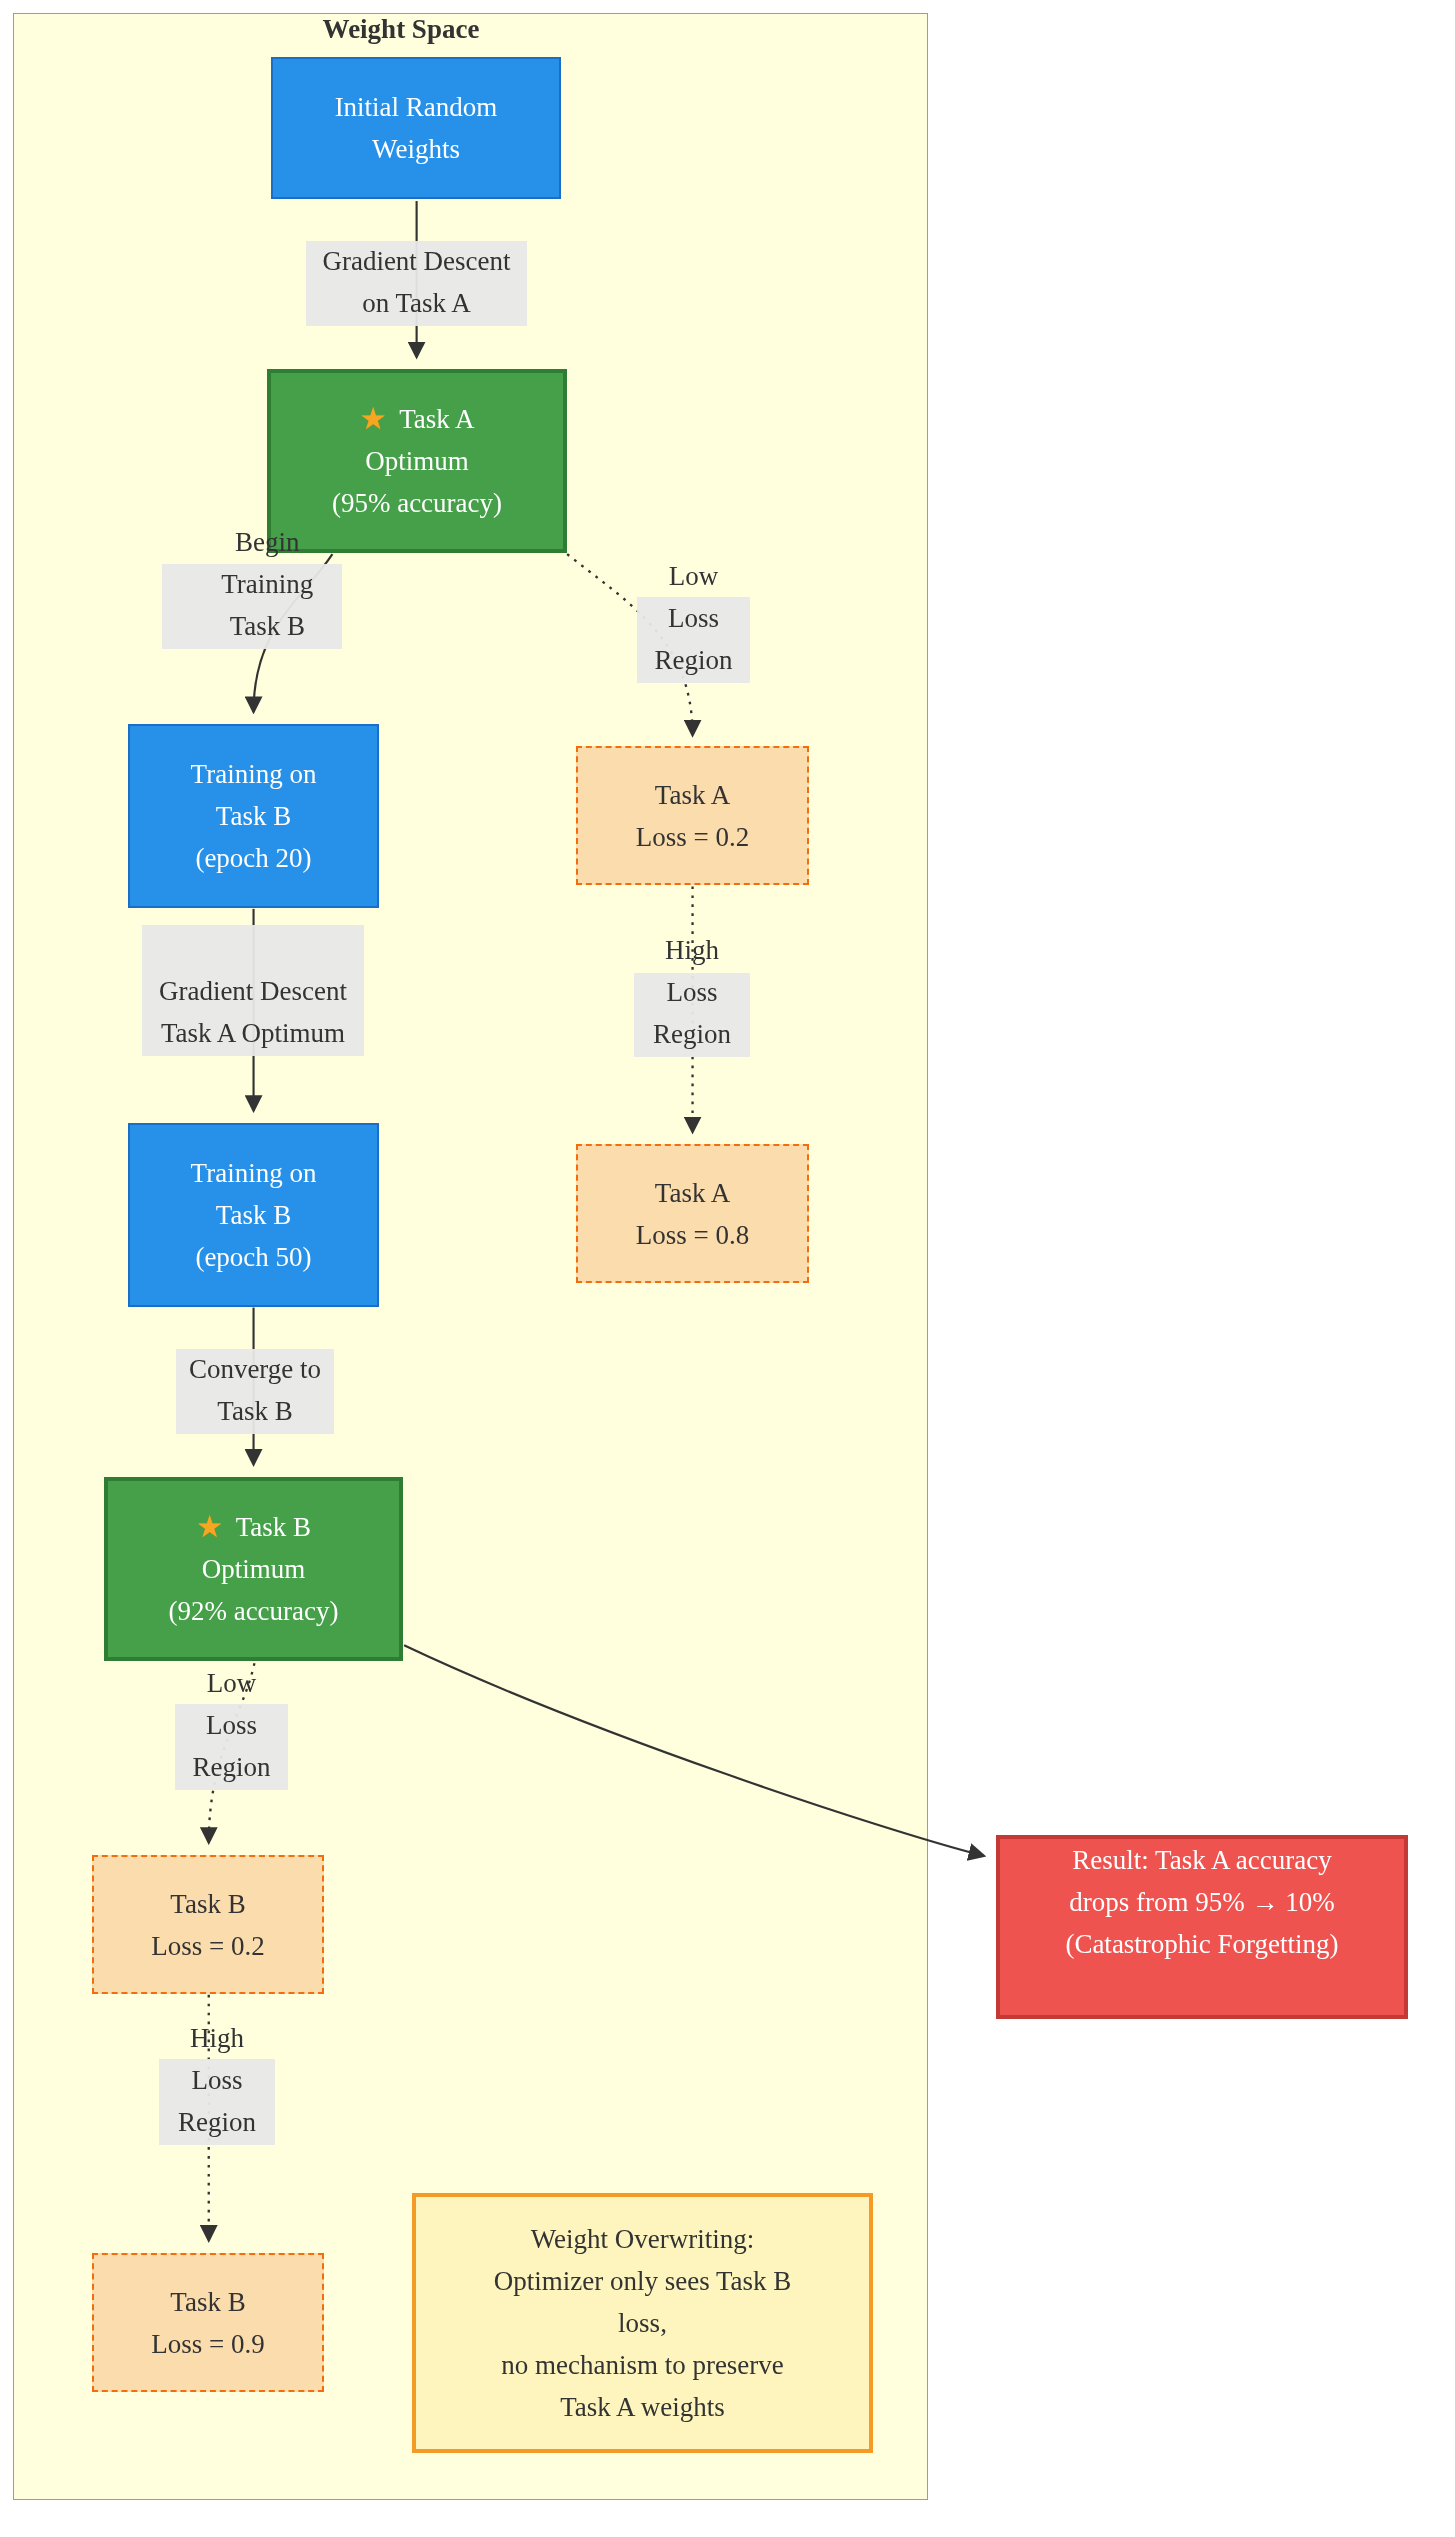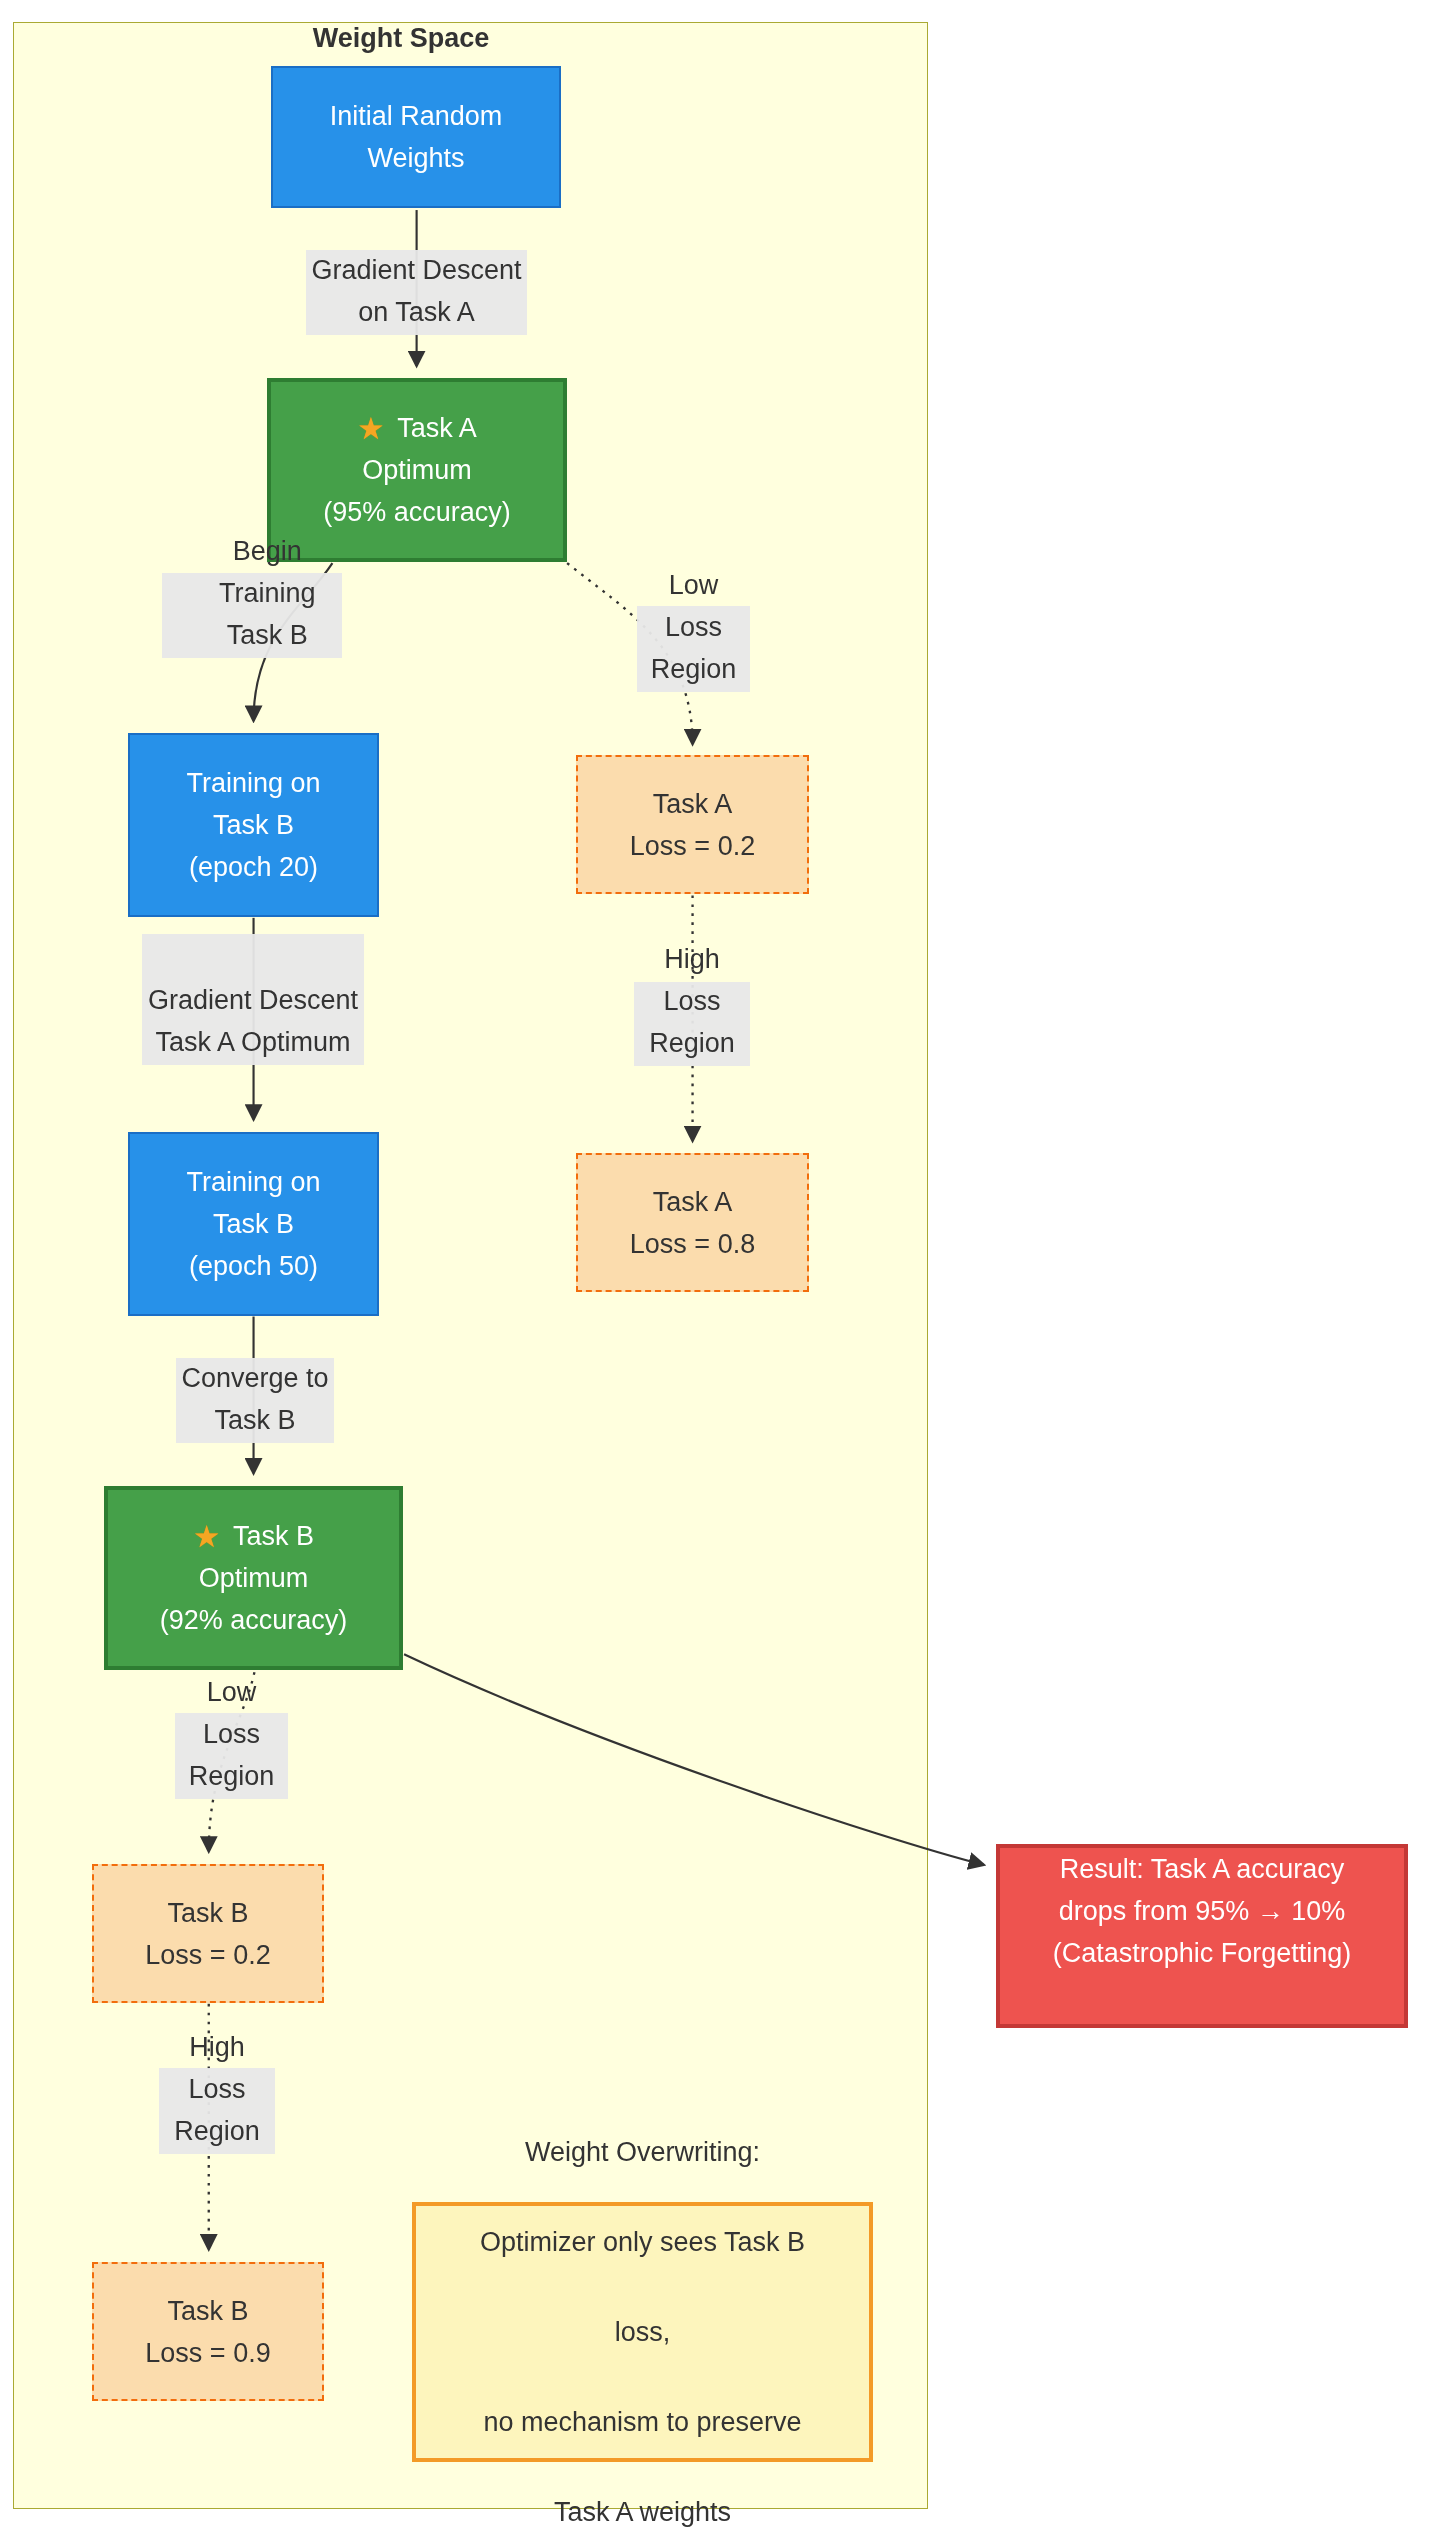--- a/index.html
+++ b/index.html
@@ -1,34 +1,34 @@
 <!DOCTYPE html>
 <html style="font-size:14.3px"><head>
 <meta charset="utf-8">
 <style>
   html,body{margin:0;padding:0;background:#ffffff;}
   .canvas{position:relative;width:1455px;height:2521px;background:#ffffff;overflow:hidden;
-          font-family:Liberation Sans, sans-serif;color:#333333;margin-top:9px;}
+          font-family:Liberation Serif, serif;color:#333333;}
   .subgraph{position:absolute;left:12.5px;top:12.5px;width:915px;height:2487px;
             background:#ffffde;border:1.8px solid #aaaa33;box-sizing:border-box;}
   .subgraph-title{position:absolute;left:401px;top:14.3px;transform:translateX(-50%);
             font-size:27px;font-weight:600;color:#333;white-space:nowrap;}
   .edge-layer{position:absolute;left:0;top:0;width:1455px;height:2538px;pointer-events:none;}
   .edge{fill:none;stroke:#333333;stroke-width:2.4px;}
   .edge.dotted{stroke-dasharray:3 7;stroke-width:2.6px;}
   .node,.edge-label{position:absolute;display:flex;flex-direction:column;align-items:center;
             justify-content:center;text-align:center;box-sizing:border-box;
             font-size:27px;line-height:42px;font-weight:500;}
   .process{background:#2791e9;border:2.7px solid #1a6ec5;color:#ffffff;}
   .optimum{background:#45a049;border:4.5px solid #2e7d32;color:#ffffff;}
   .loss{background:#fbdcad;border:2.7px dashed #f26d0c;color:#333333;}
   .edge-label{background:rgba(232,232,232,0.95);color:#333333;padding:1.8px 5.4px;justify-content:flex-end;}
   .note{position:absolute;display:flex;flex-direction:column;align-items:center;justify-content:center;
         text-align:center;box-sizing:border-box;font-size:27px;line-height:42px;font-weight:500;
-        background:#fdf5bd;border:4.5px solid #f39a27;color:#333333;gap:48px;}
+        background:#fdf5bd;border:4.5px solid #f39a27;color:#333333;}
   .result{position:absolute;display:flex;flex-direction:column;align-items:center;justify-content:flex-start;
         text-align:center;box-sizing:border-box;font-size:27px;line-height:42px;font-weight:500;
         background:#ee534f;border:4.5px solid #c43836;color:#ffffff;}
   .star-line{display:flex;flex-direction:row;align-items:center;justify-content:center;gap:12.5px;}
   .star{color:#f5a623;font-size:30.5px;text-shadow:0 0 0.9px #d98a00;}
 </style>
 </head>
 <body>
 
 <div class="canvas">

